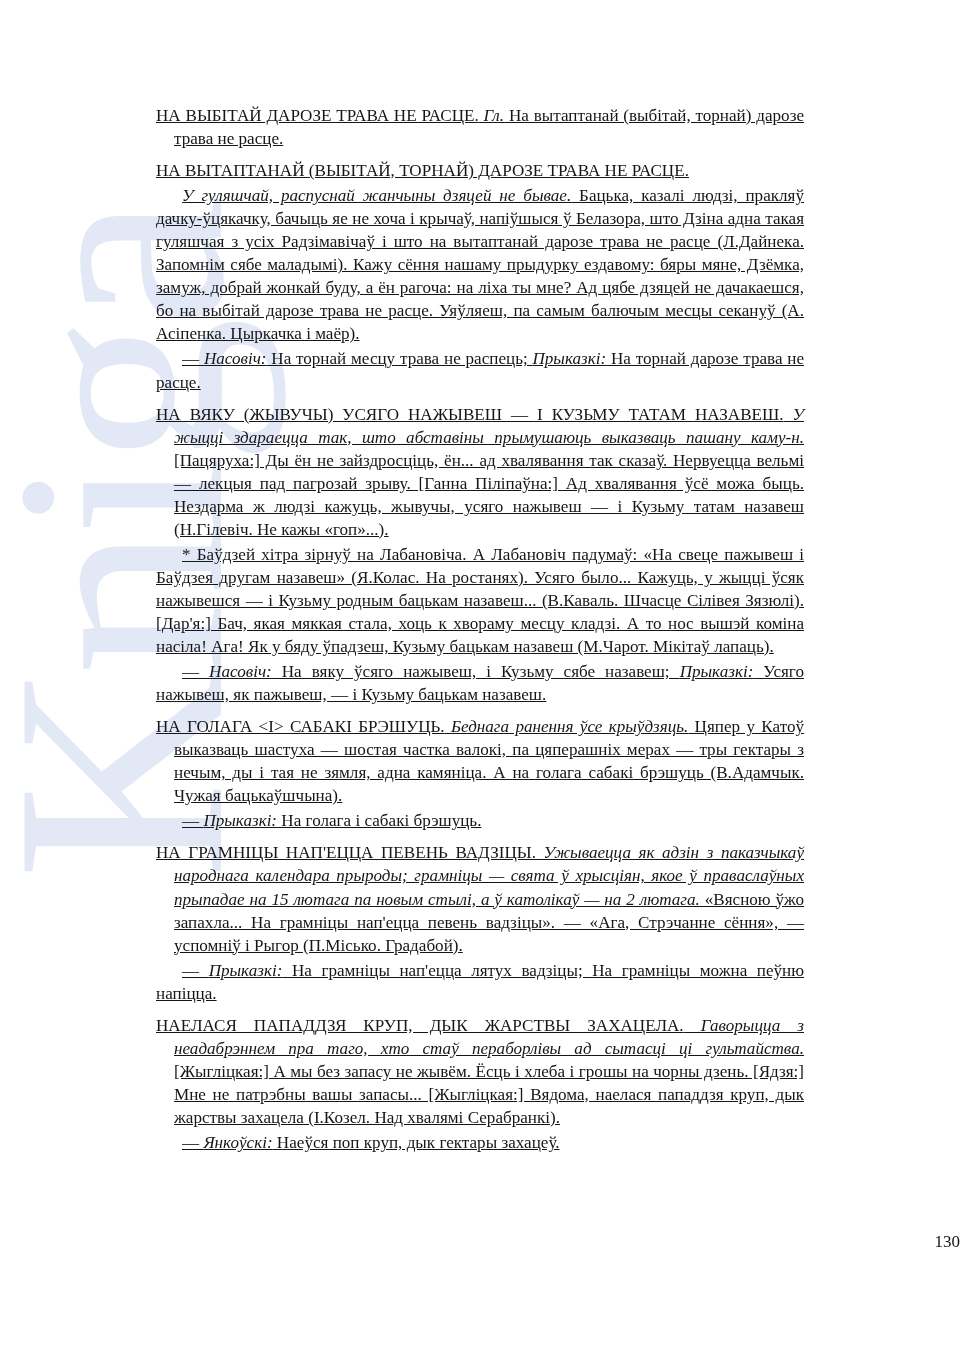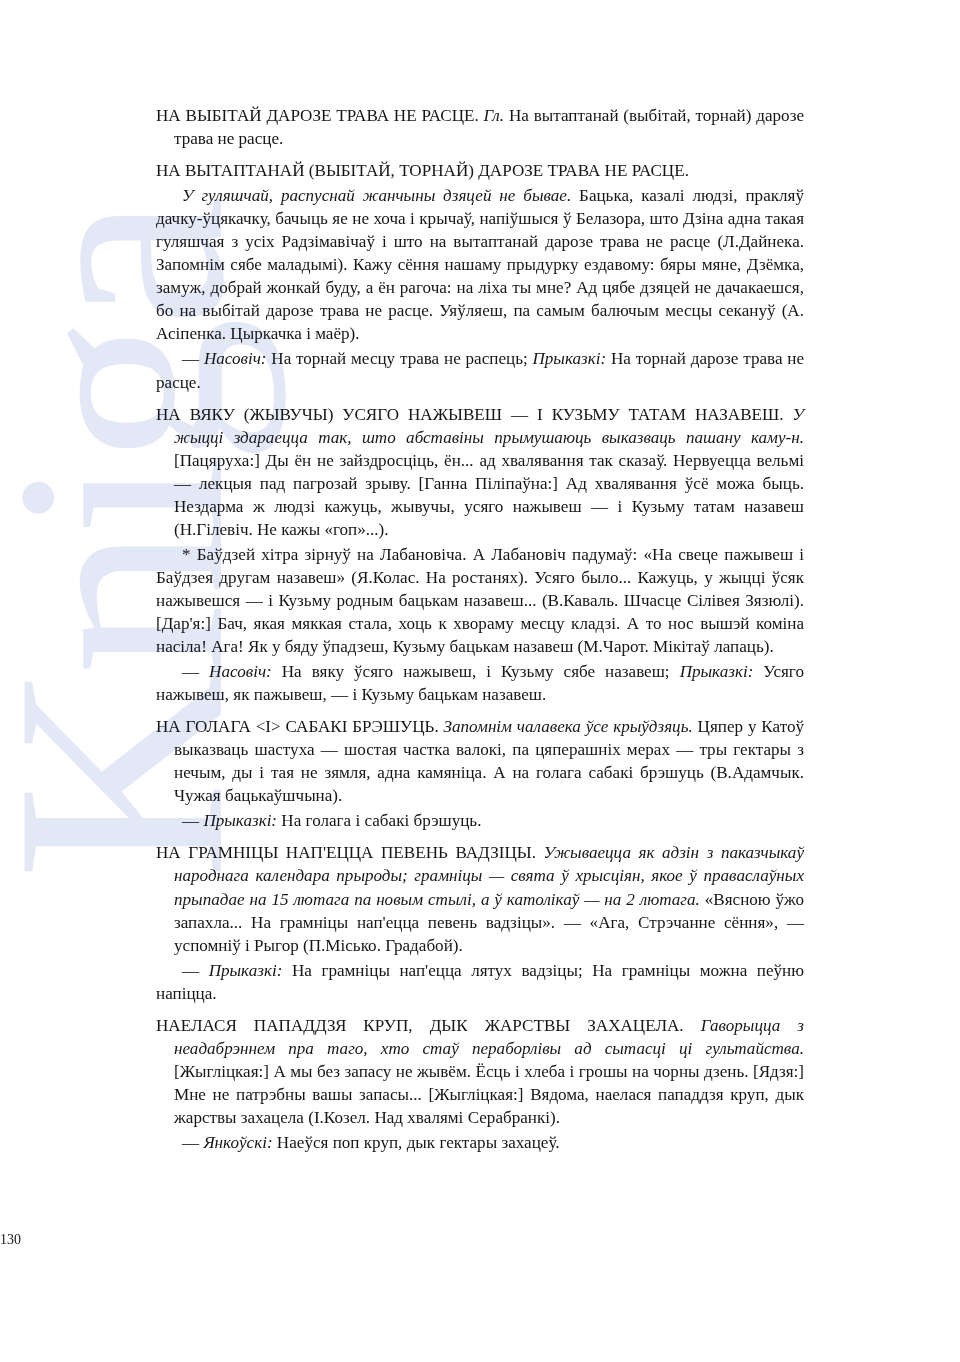--- a/index.html
+++ b/index.html
@@ -59,39 +59,40 @@
   .entry {
     margin: 0 0 2px 0;
     padding: 0;
     text-align: justify;
     text-justify: inter-word;
     font-size: 17.1px;
     line-height: 23.05px;
     text-indent: 0;
     padding-left: 18px;
     text-indent: -18px;
+    text-decoration: underline;
   }
   .entry.sub {
     padding-left: 0;
     text-indent: 26px;
   }
 
   .gap { height: 7px; }
 
   .hw { font-weight: normal; }     
   .it { font-style: italic; }
 
   
   .folio {
     position: absolute;
     left: 0;
     right: 0;
     top: 1232px;
-    text-align: left;
-    font-size: 14px;
+    text-align: right;
+    font-size: 17px;
     font-family: "Liberation Serif", "DejaVu Serif", serif;
     color: #16161a;
   }
 </style>
 </head>
 <body>
 
 <div class="watermark-layer">
 
   <div class="wm wm-left">Kniga</div>
@@ -109,21 +110,21 @@
         <p class="entry sub"><span>— </span><span class="it">Насовіч:</span><span> На торнай месцу трава не распець; </span><span class="it">Прыказкі:</span><span> На торнай дарозе трава не расце.</span></p>
       </div>
       <div class="gap"></div>
       <div id="na-vjaku-usjago-nazhyvesh">
         <p class="entry"><span class="hw">НА ВЯКУ (ЖЫВУЧЫ) УСЯГО НАЖЫВЕШ — І КУЗЬМУ ТАТАМ НАЗАВЕШ.</span><span class="it"> У жыцці здараецца так, што абставіны прымушаюць выказваць пашану каму-н.</span><span> [Пацяруха:] Ды ён не зайздросціць, ён... ад хвалявання так сказаў. Нервуецца вельмі — лекцыя пад пагрозай зрыву. [Ганна Піліпаўна:] Ад хвалявання ўсё можа быць. Нездарма ж людзі кажуць, жывучы, усяго нажывеш — і Кузьму татам назавеш (Н.Гілевіч. Не кажы «гоп»...).</span></p>
         <p class="entry sub"><span>* Баўдзей хітра зірнуў на Лабановіча. А Лабановіч падумаў: «На свеце пажывеш і Баўдзея другам назавеш» (Я.Колас. На ростанях). Усяго было... Кажуць, у жыцці ўсяк нажывешся — і Кузьму родным бацькам назавеш... (В.Каваль. Шчасце Сілівея Зязюлі). [Дар'я:] Бач, якая мяккая стала, хоць к хвораму месцу кладзі. А то нос вышэй коміна насіла! Ага! Як у бяду ўпадзеш, Кузьму бацькам назавеш (М.Чарот. Мікітаў лапаць).</span></p>
         <p class="entry sub"><span>— </span><span class="it">Насовіч:</span><span> На вяку ўсяго нажывеш, і Кузьму сябе назавеш; </span><span class="it">Прыказкі:</span><span> Усяго нажывеш, як пажывеш, — і Кузьму бацькам назавеш.</span></p>
       </div>
       <div class="gap"></div>
       <div id="na-golaga-sabaki-breshuc">
-        <p class="entry"><span class="hw">НА ГОЛАГА &lt;І&gt; САБАКІ БРЭШУЦЬ.</span><span class="it"> Запомнім чалавека ўсе крыўдзяць.</span><span> Цяпер у Катоў выказваць шастуха — шостая частка валокі, па цяперашніх мерах — тры гектары з нечым, ды і тая не зямля, адна камяніца. А на голага сабакі брэшуць (В.Адамчык. Чужая бацькаўшчына).</span></p>
+        <p class="entry"><span class="hw">НА ГОЛАГА &lt;І&gt; САБАКІ БРЭШУЦЬ.</span><span class="it"> Беднага ранення ўсе крыўдзяць.</span><span> Цяпер у Катоў выказваць шастуха — шостая частка валокі, па цяперашніх мерах — тры гектары з нечым, ды і тая не зямля, адна камяніца. А на голага сабакі брэшуць (В.Адамчык. Чужая бацькаўшчына).</span></p>
         <p class="entry sub"><span>— </span><span class="it">Прыказкі:</span><span> На голага і сабакі брэшуць.</span></p>
       </div>
       <div class="gap"></div>
       <div id="na-gramnicy-napecca">
         <p class="entry"><span class="hw">НА ГРАМНІЦЫ НАП'ЕЦЦА ПЕВЕНЬ ВАДЗІЦЫ.</span><span class="it"> Ужываецца як адзін з паказчыкаў народнага календара прыроды; грамніцы — свята ў хрысціян, якое ў праваслаўных прыпадае на 15 лютага па новым стылі, а ў католікаў — на 2 лютага.</span><span> «Вясною ўжо запахла... На грамніцы нап'ецца певень вадзіцы». — «Ага, Стрэчанне сёння», — успомніў і Рыгор (П.Місько. Градабой).</span></p>
         <p class="entry sub"><span>— </span><span class="it">Прыказкі:</span><span> На грамніцы нап'ецца лятух вадзіцы; На грамніцы можна пеўню напіцца.</span></p>
       </div>
       <div class="gap"></div>
       <div id="naelasja-papaddzja-krup">
         <p class="entry"><span class="hw">НАЕЛАСЯ ПАПАДДЗЯ КРУП, ДЫК ЖАРСТВЫ ЗАХАЦЕЛА.</span><span class="it"> Гаворыцца з неадабрэннем пра таго, хто стаў пераборлівы ад сытасці ці гультайства.</span><span> [Жыгліцкая:] А мы без запасу не жывём. Ёсць і хлеба і грошы на чорны дзень. [Ядзя:] Мне не патрэбны вашы запасы... [Жыгліцкая:] Вядома, наелася пападдзя круп, дык жарствы захацела (І.Козел. Над хвалямі Серабранкі).</span></p>

